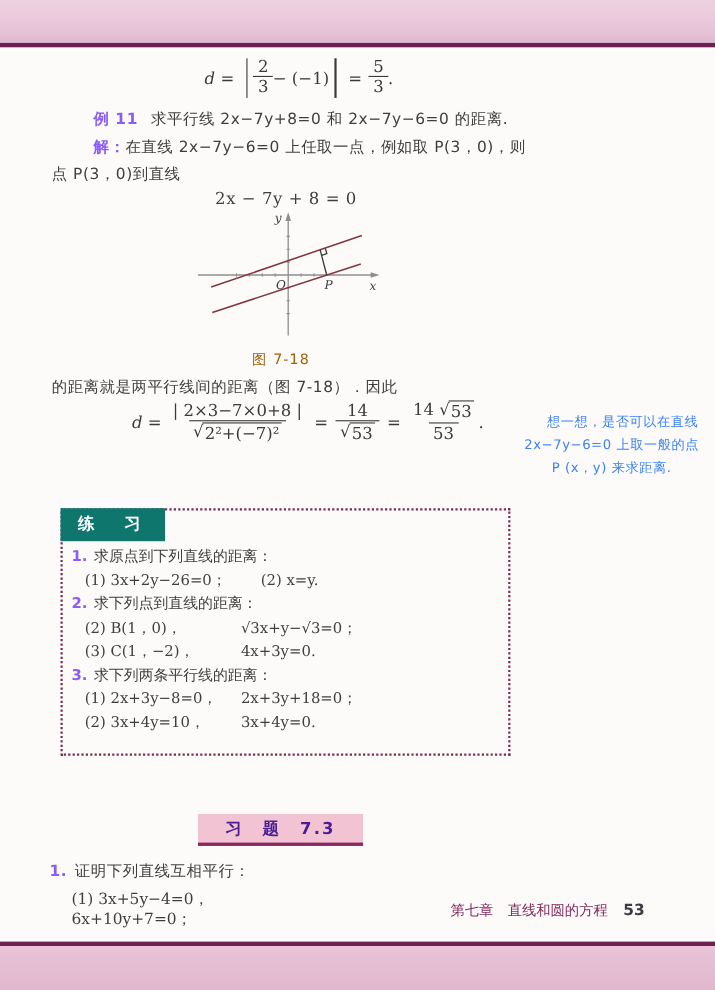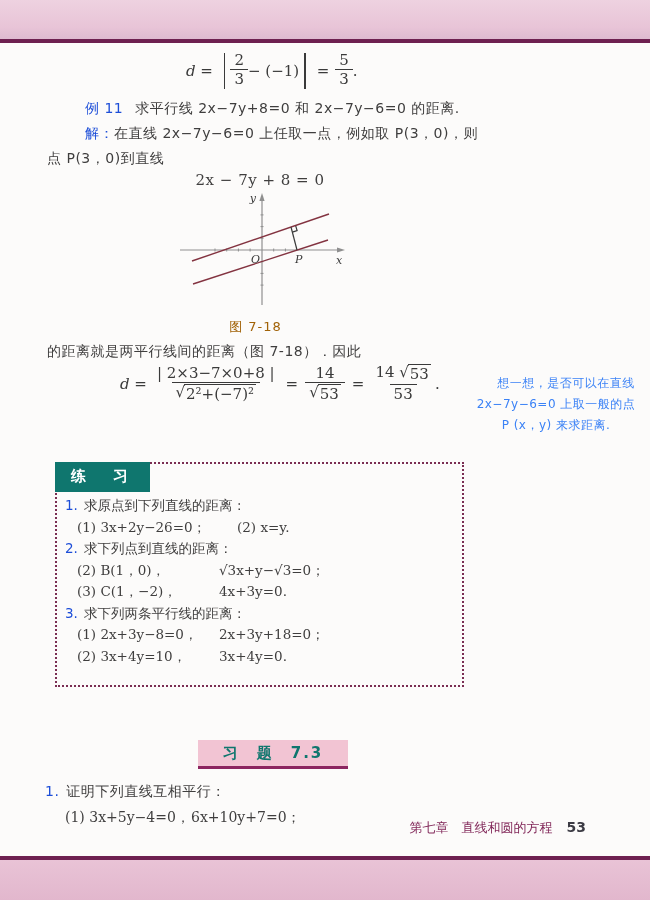--- a/index.html
+++ b/index.html
@@ -11,21 +11,21 @@
   .rule-top{position:absolute;left:0;top:39px;width:650px;height:4px;background:#6e2050;}
   .rule-bottom{position:absolute;left:0;top:856px;width:650px;height:4px;background:#6e2050;}
   .band-bottom{position:absolute;left:0;top:860px;width:650px;height:40px;
                background:linear-gradient(180deg,#e9c3d6 0%,#e2b7cd 100%);}
   .footer-text{position:absolute;right:64px;top:819px;font-size:13px;color:#82295a;
                display:flex;align-items:baseline;gap:14px;}
   .footer-text .pg{font-size:14px;font-weight:bold;color:#3c3b44;}
 
   
   .tline{position:absolute;font-size:14px;white-space:nowrap;letter-spacing:0.5px;}
-  .mag{color:#1d4ed8;font-weight:normal;}
+  .mag{color:#8b5cf6;font-weight:bold;}
 
   
   .math{font-family:"DejaVu Serif",serif;}
   .frac{display:inline-flex;flex-direction:column;align-items:center;
         font-family:"DejaVu Serif",serif;vertical-align:middle;}
   .frac .fn{padding:0 4px;line-height:1.15;}
   .frac .fd{border-top:1px solid #3a3a3a;padding:0 4px;line-height:1.3;}
   .vbar{display:inline-block;width:1.5px;height:36px;background:#3a3a3a;margin:0 5px;}
   .sqrt{display:inline-flex;align-items:flex-start;}
   .sqrt .rad{line-height:1.15;margin-right:-1px;}
@@ -44,25 +44,25 @@
   .p-tab{position:absolute;left:-2px;top:-2px;background:#0f766e;color:#fff;
          font-size:15px;font-weight:bold;padding:5px 16px 6px 16px;letter-spacing:6px;}
   .p-body{padding:33px 6px 0 6px;font-size:13.5px;}
   .p-line{height:21.5px;display:flex;align-items:baseline;white-space:nowrap;}
   .p-num{margin-left:2px;margin-right:6px;}
   .p-line .c1{margin-left:14px;display:inline-block;width:142px;
               font-family:"DejaVu Serif",serif;}
   .p-line .c2{font-family:"DejaVu Serif",serif;}
 
   
-  .ex-heading{position:absolute;left:198px;top:740px;width:150px;height:26px;
+  .ex-heading{position:absolute;left:180px;top:740px;width:150px;height:26px;
               background:#f2c4d3;border-bottom:3px solid #8c2560;
               display:flex;align-items:center;justify-content:center;
-              font-size:15px;font-weight:bold;color:#0f766e;letter-spacing:2px;}
-  .ex-row{position:absolute;display:flex;font-size:14px;white-space:nowrap;}
+              font-size:15px;font-weight:bold;color:#4c1d95;letter-spacing:2px;}
+  .ex-row{position:absolute;display:flex;font-size:14px;white-space:nowrap;flex-direction:column;}
   .ex-row .c1{display:inline-block;width:126px;font-family:"DejaVu Serif",serif;}
   .ex-row .c2{font-family:"DejaVu Serif",serif;}
 
   
   .fig{position:absolute;left:148px;top:190px;}
   .fig-caption{position:absolute;left:148px;top:318px;width:215px;text-align:center;
                font-size:13px;color:#a16207;letter-spacing:1px;}
   .axis{stroke:#8f8f8f;stroke-width:1.2;fill:none;}
   .tick{stroke:#8f8f8f;stroke-width:1;}
   .pline{stroke:#833340;stroke-width:1.4;fill:none;}

